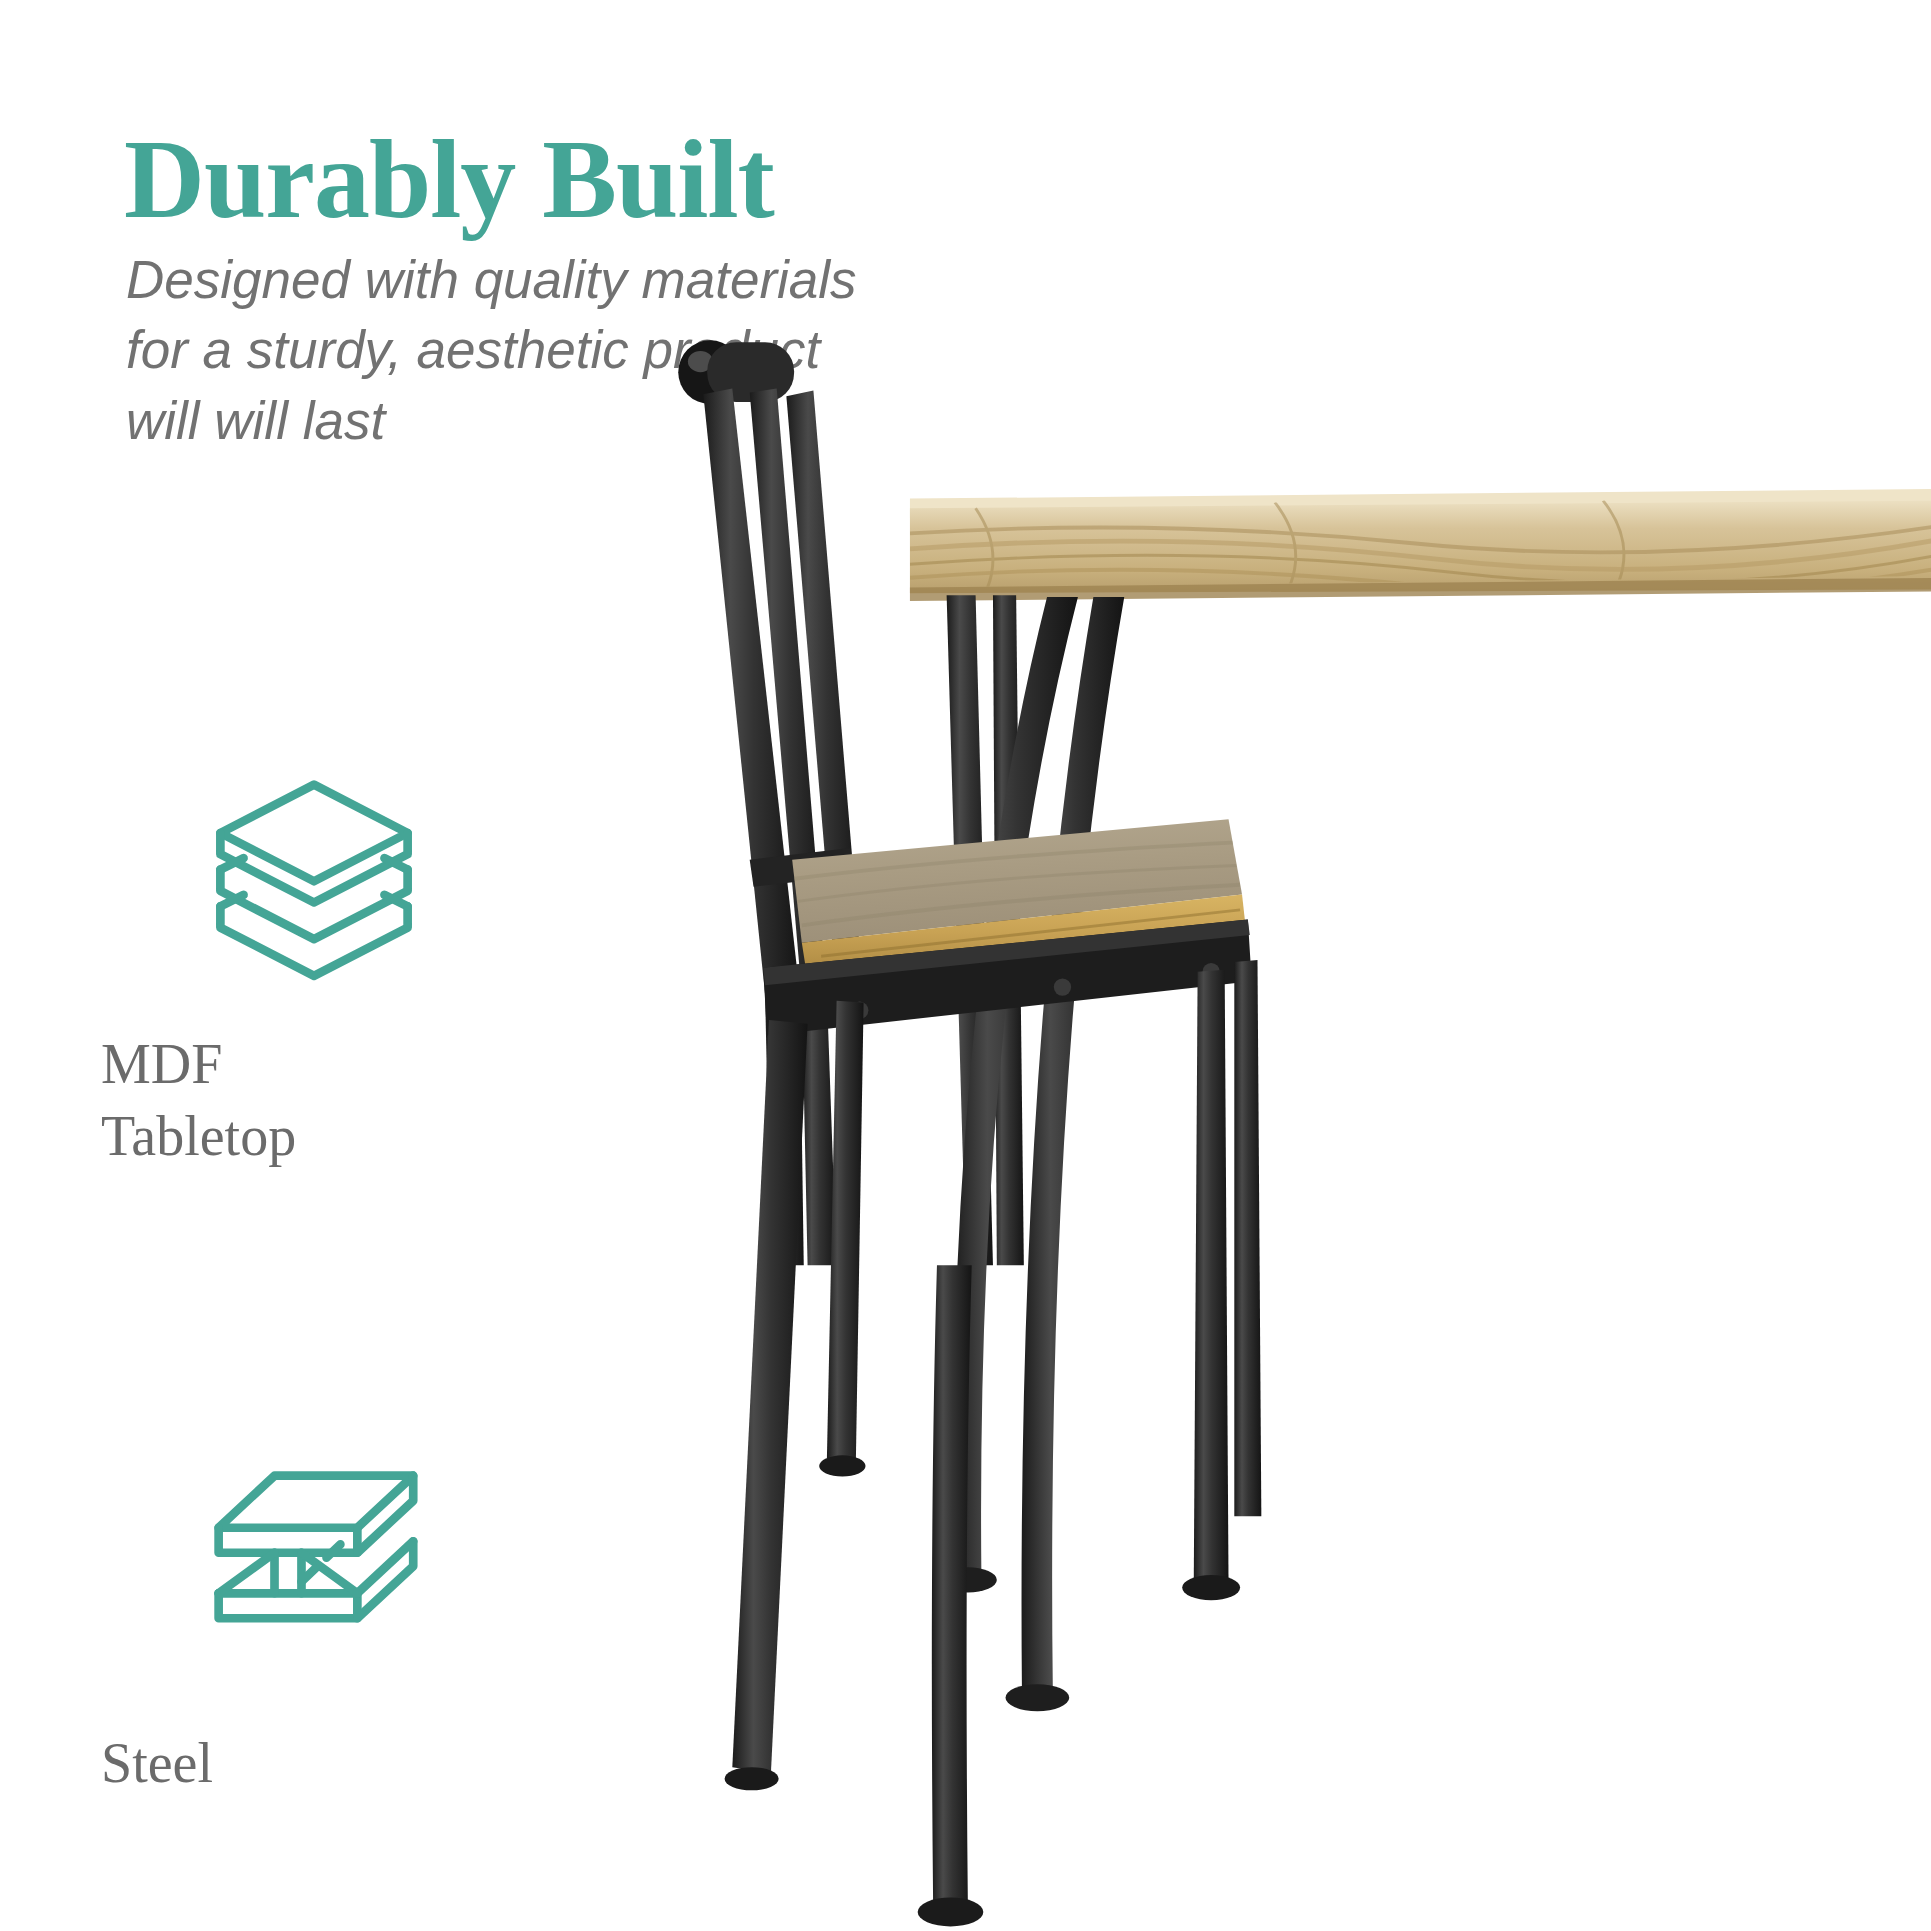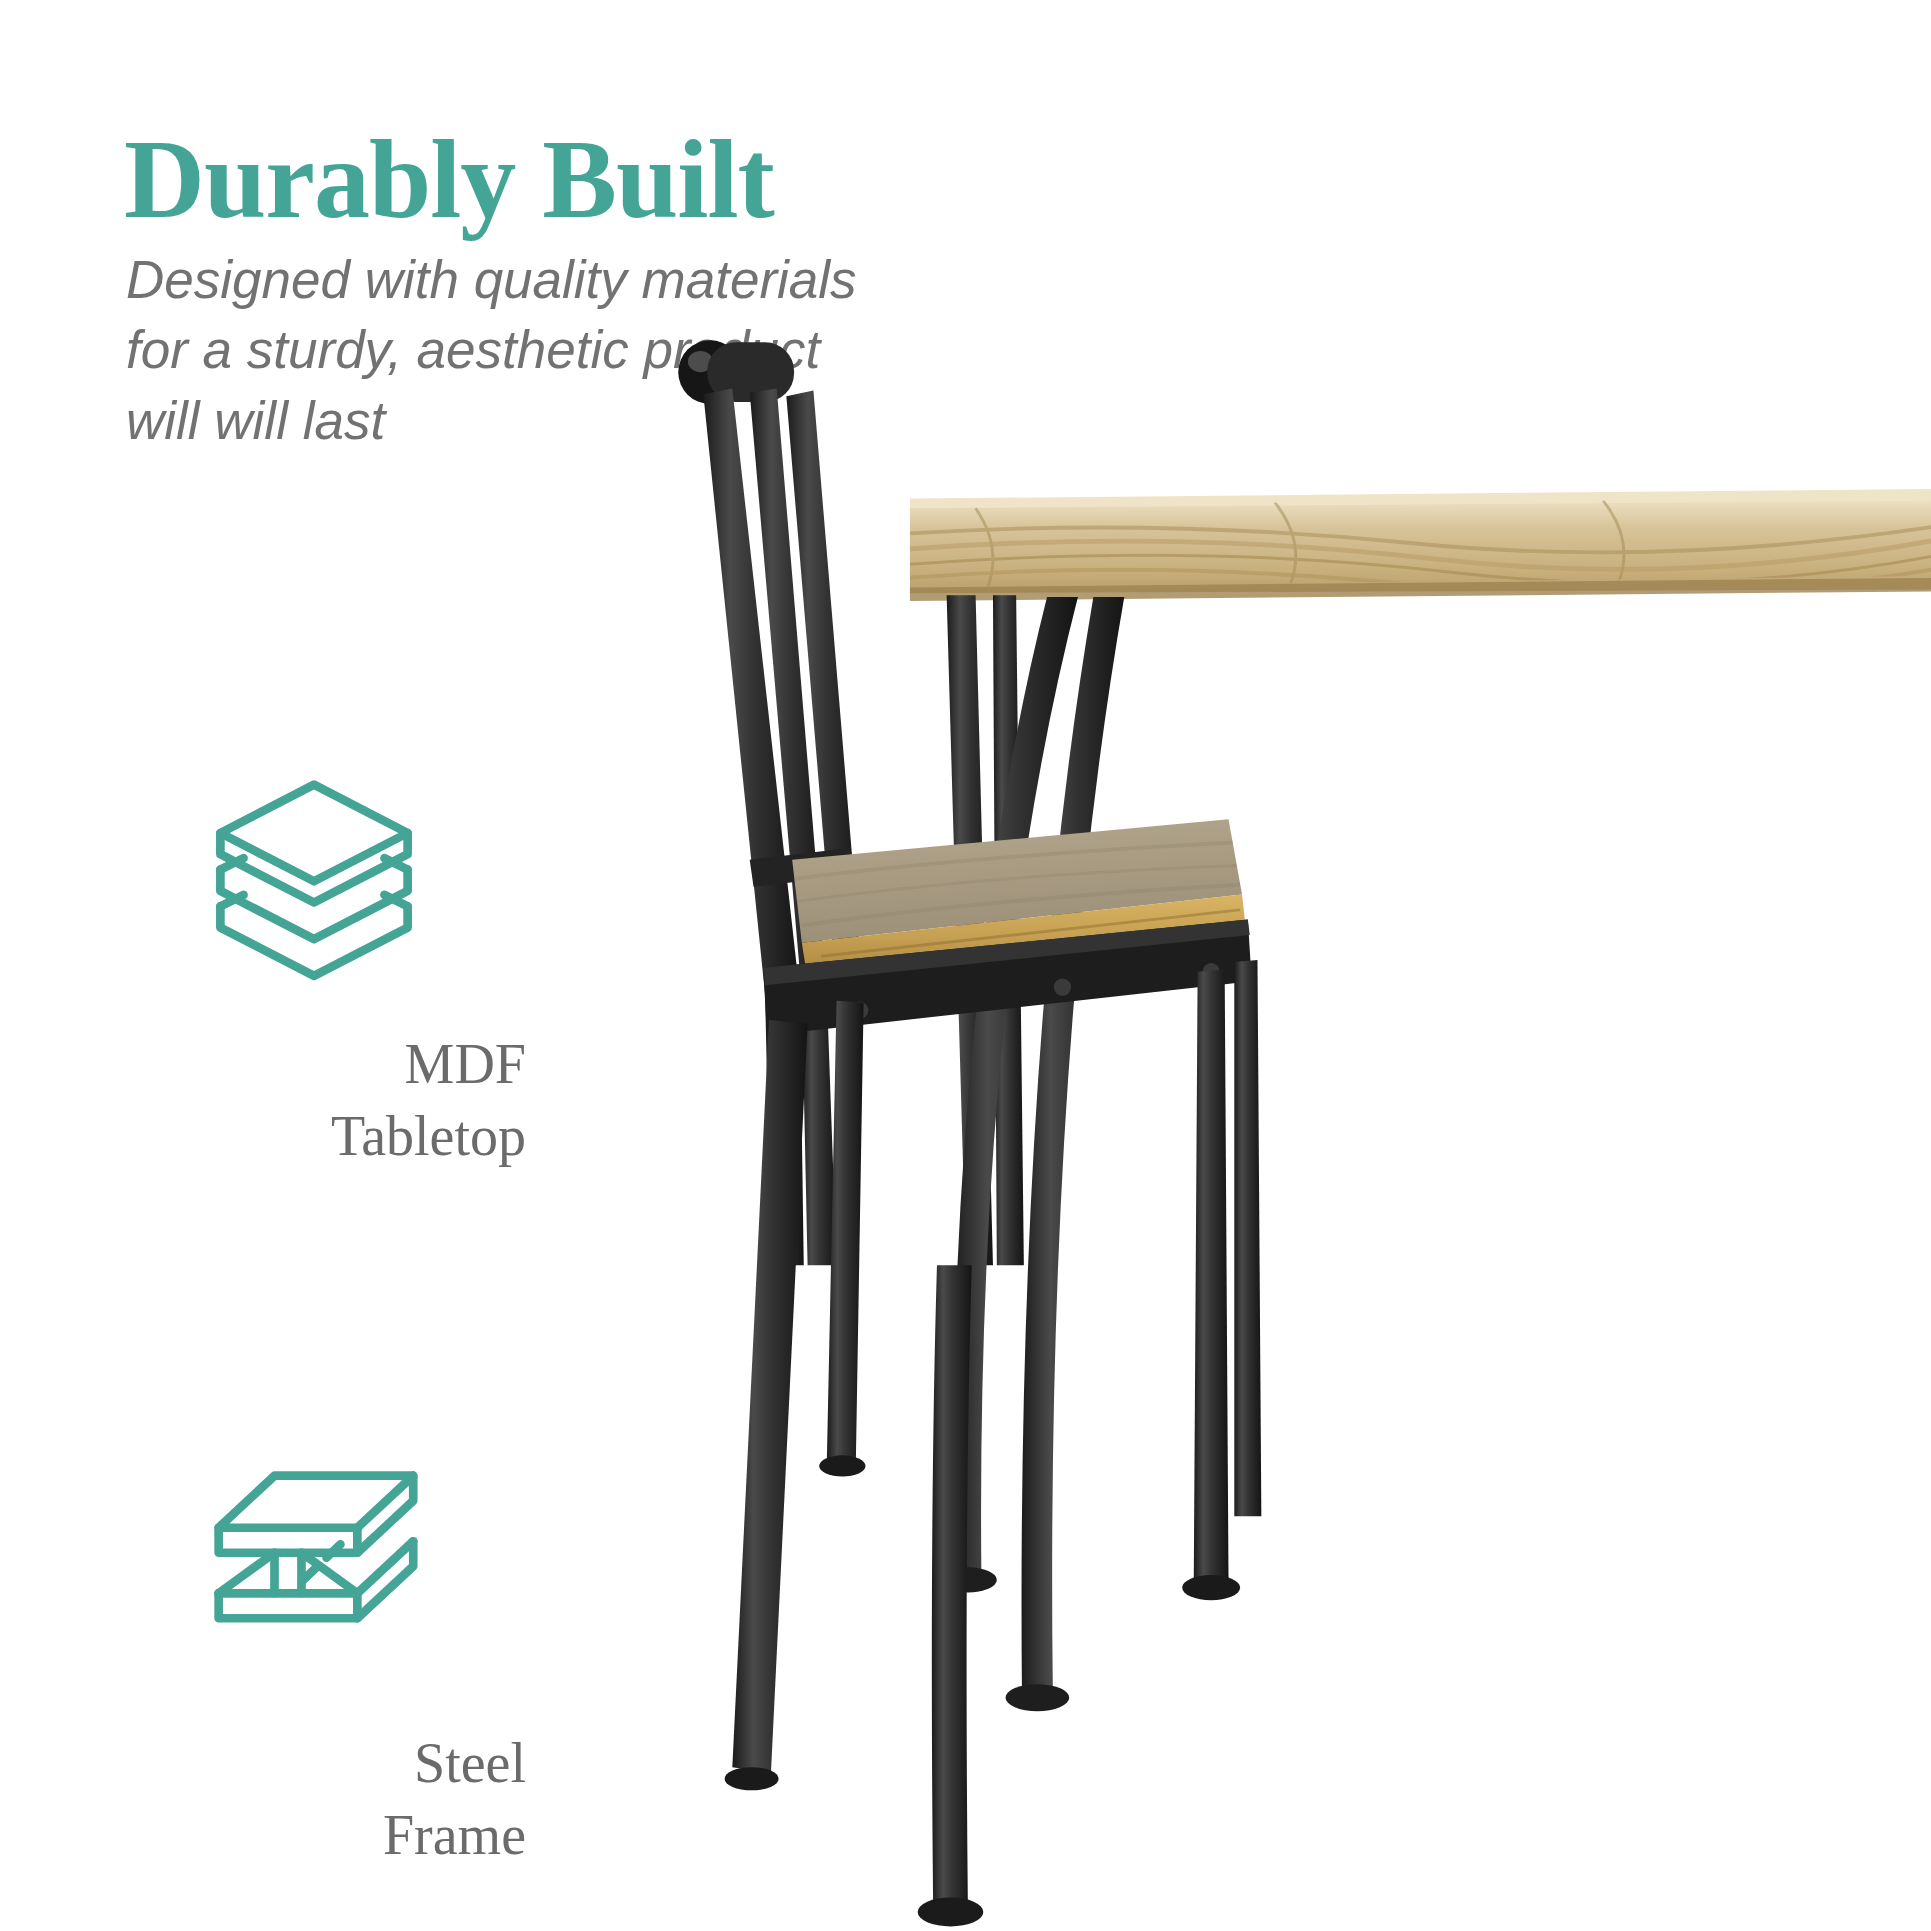--- a/index.html
+++ b/index.html
@@ -34,21 +34,21 @@
     line-height:1.33;
     color:#727272;
     font-style:italic;
   }
   #subtitle .ln { display:block; white-space:nowrap; }
 
   
   .feature {
     position:absolute;
     width:425px;
-    text-align:right;
+    text-align:left;
   }
   #feature-tabletop { left:101px; top:763px; }
   #feature-frame    { left:101px; top:1462px; }
 
   .feature-icon {
     width:425px;
     height:222px;
     display:flex;
     align-items:center;
     justify-content:center;
@@ -125,21 +125,20 @@
       <path d="M72 130 L14 130"></path>
       <path d="M100 130 L158 130"></path>
       <path d="M72 88 L14 130"></path>
       <path d="M100 88 L158 130"></path>
 
       <path d="M100 118 L150 70" stroke-dasharray="20 16"></path>
     </svg>
   </div>
   <div class="feature-label">
     <span class="ln">Steel</span>
-    <span class="ln">Frame</span>
   </div>
 </div>
 
 <div id="photo">
 <svg width="1284" height="1622" viewBox="0 0 1330 1680">
   <defs>
     <linearGradient id="woodTop" x1="0" y1="0" x2="0" y2="1">
       <stop offset="0%" stop-color="#e3d3ae"></stop>
       <stop offset="18%" stop-color="#d9c79d"></stop>
       <stop offset="55%" stop-color="#cbb584"></stop>

